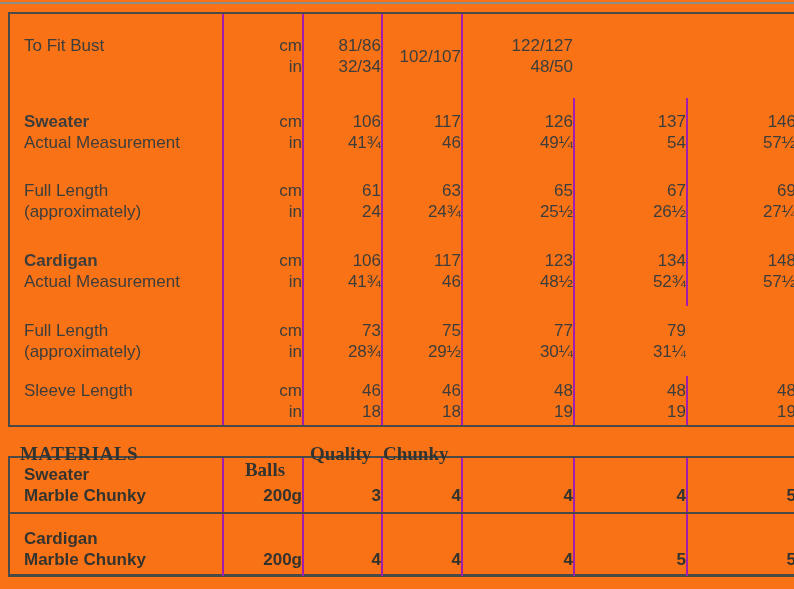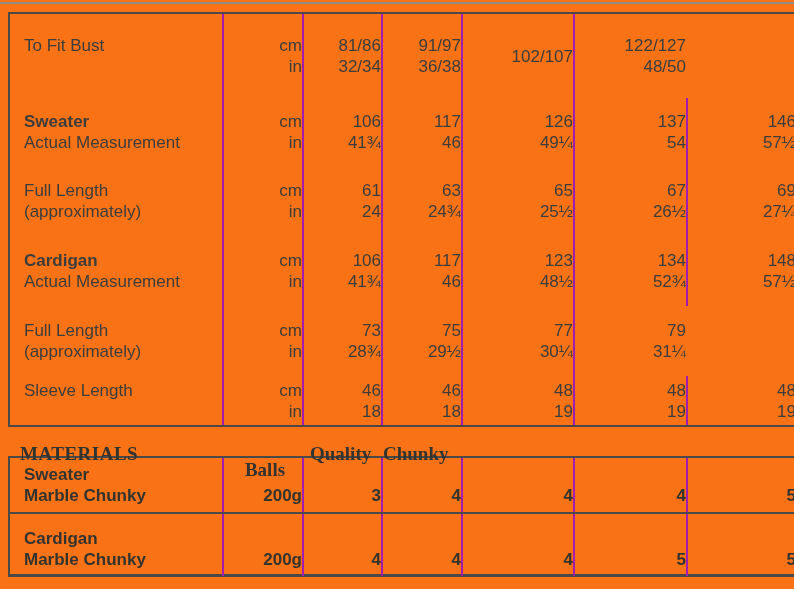--- a/index.html
+++ b/index.html
@@ -87,24 +87,20 @@
       </div>
       <div class="c">
         <div>cm</div>
         <div>in</div>
       </div>
       <div class="c">
         <div>81/86</div>
         <div>32/34</div>
       </div>
       <div class="c">
-        <div>91/97</div>
-        <div>36/38</div>
-      </div>
-      <div class="c">
         <div>102/107</div>
       </div>
       <div class="c">
         <div>122/127</div>
         <div>48/50</div>
       </div>
     </div>
 
     <div class="srow grid-cols">
       <div class="c lab">

